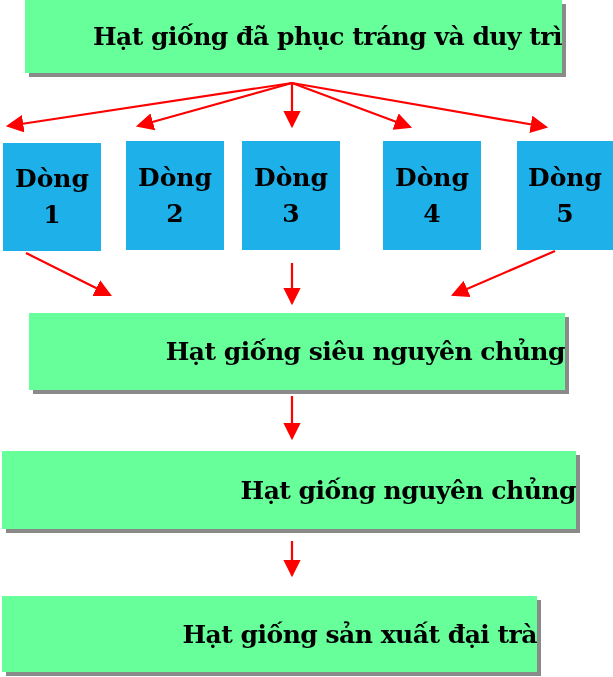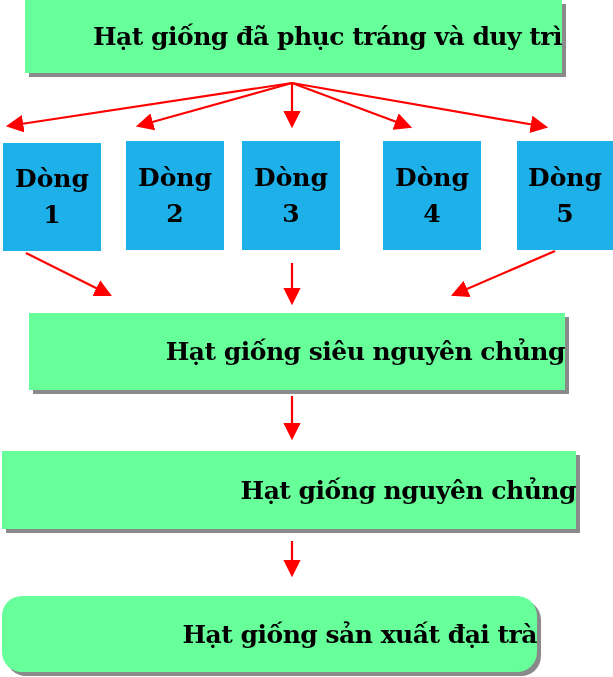--- a/index.html
+++ b/index.html
@@ -60,15 +60,15 @@
   <span>Dòng</span>
   <span>5</span>
 </div>
 
 <div class="gbox" style="left:16px; top:313px; width:536px; height:77px;margin-left:13px;">
   <span>Hạt giống siêu nguyên chủng</span>
 </div>
 <div class="gbox" style="left:2px; top:451px; width:574px; height:78px;">
   <span>Hạt giống nguyên chủng</span>
 </div>
-<div class="gbox" style="left:2px; top:596px; width:535px; height:76px;border-radius:20px;">
+<div class="gbox" style="left:2px; top:596px; width:535px; height:76px;">
   <span>Hạt giống sản xuất đại trà</span>
 </div>
 
 </body></html>

